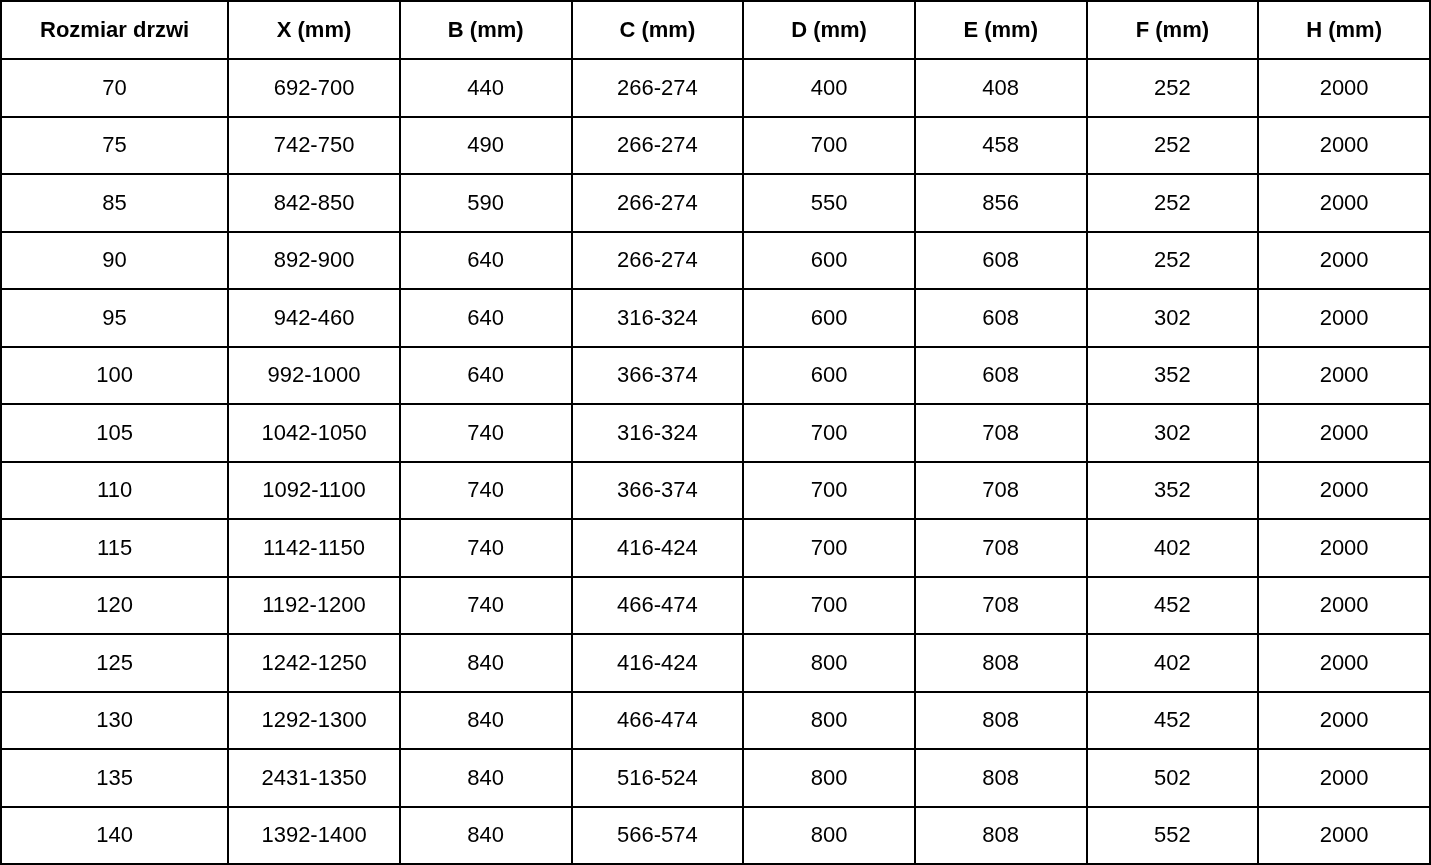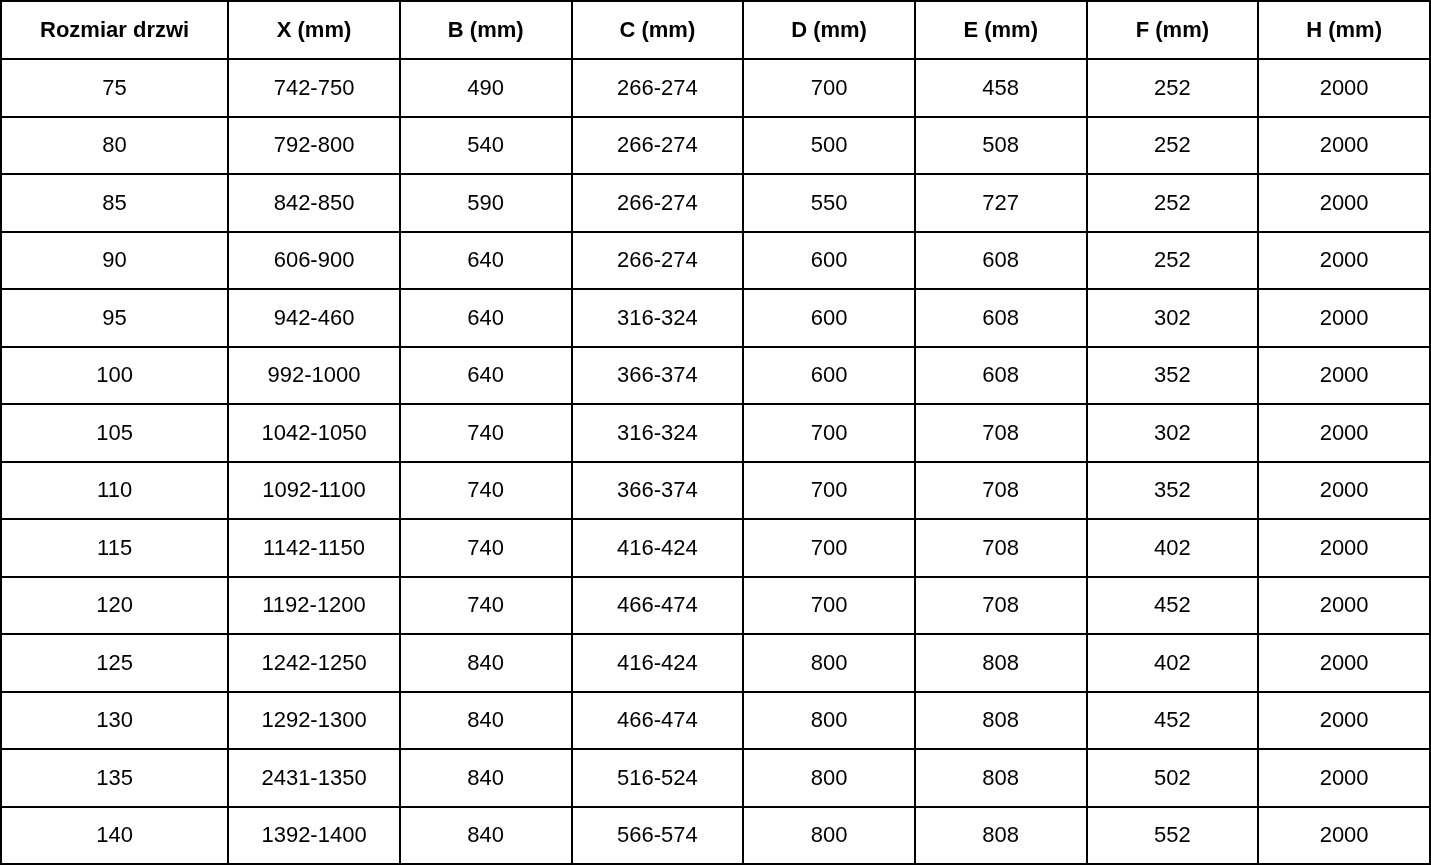--- a/index.html
+++ b/index.html
@@ -64,52 +64,52 @@
           <th>B (mm)</th>
           <th>C (mm)</th>
           <th>D (mm)</th>
           <th>E (mm)</th>
           <th>F (mm)</th>
           <th>H (mm)</th>
         </tr>
     </thead>
     <tbody>
         <tr>
+          <td>70</td>
+          <td>692-700</td>
+          <td>440</td>
+          <td>266-274</td>
+          <td>400</td>
+          <td>408</td>
+          <td>252</td>
+          <td>2000</td>
+        </tr>
+        <tr>
           <td>75</td>
           <td>742-750</td>
           <td>490</td>
           <td>266-274</td>
           <td>700</td>
           <td>458</td>
           <td>252</td>
           <td>2000</td>
         </tr>
         <tr>
-          <td>80</td>
-          <td>792-800</td>
-          <td>540</td>
-          <td>266-274</td>
-          <td>500</td>
-          <td>508</td>
-          <td>252</td>
-          <td>2000</td>
-        </tr>
-        <tr>
           <td>85</td>
           <td>842-850</td>
           <td>590</td>
           <td>266-274</td>
           <td>550</td>
-          <td>727</td>
+          <td>856</td>
           <td>252</td>
           <td>2000</td>
         </tr>
         <tr>
           <td>90</td>
-          <td>606-900</td>
+          <td>892-900</td>
           <td>640</td>
           <td>266-274</td>
           <td>600</td>
           <td>608</td>
           <td>252</td>
           <td>2000</td>
         </tr>
         <tr>
           <td>95</td>
           <td>942-460</td>

